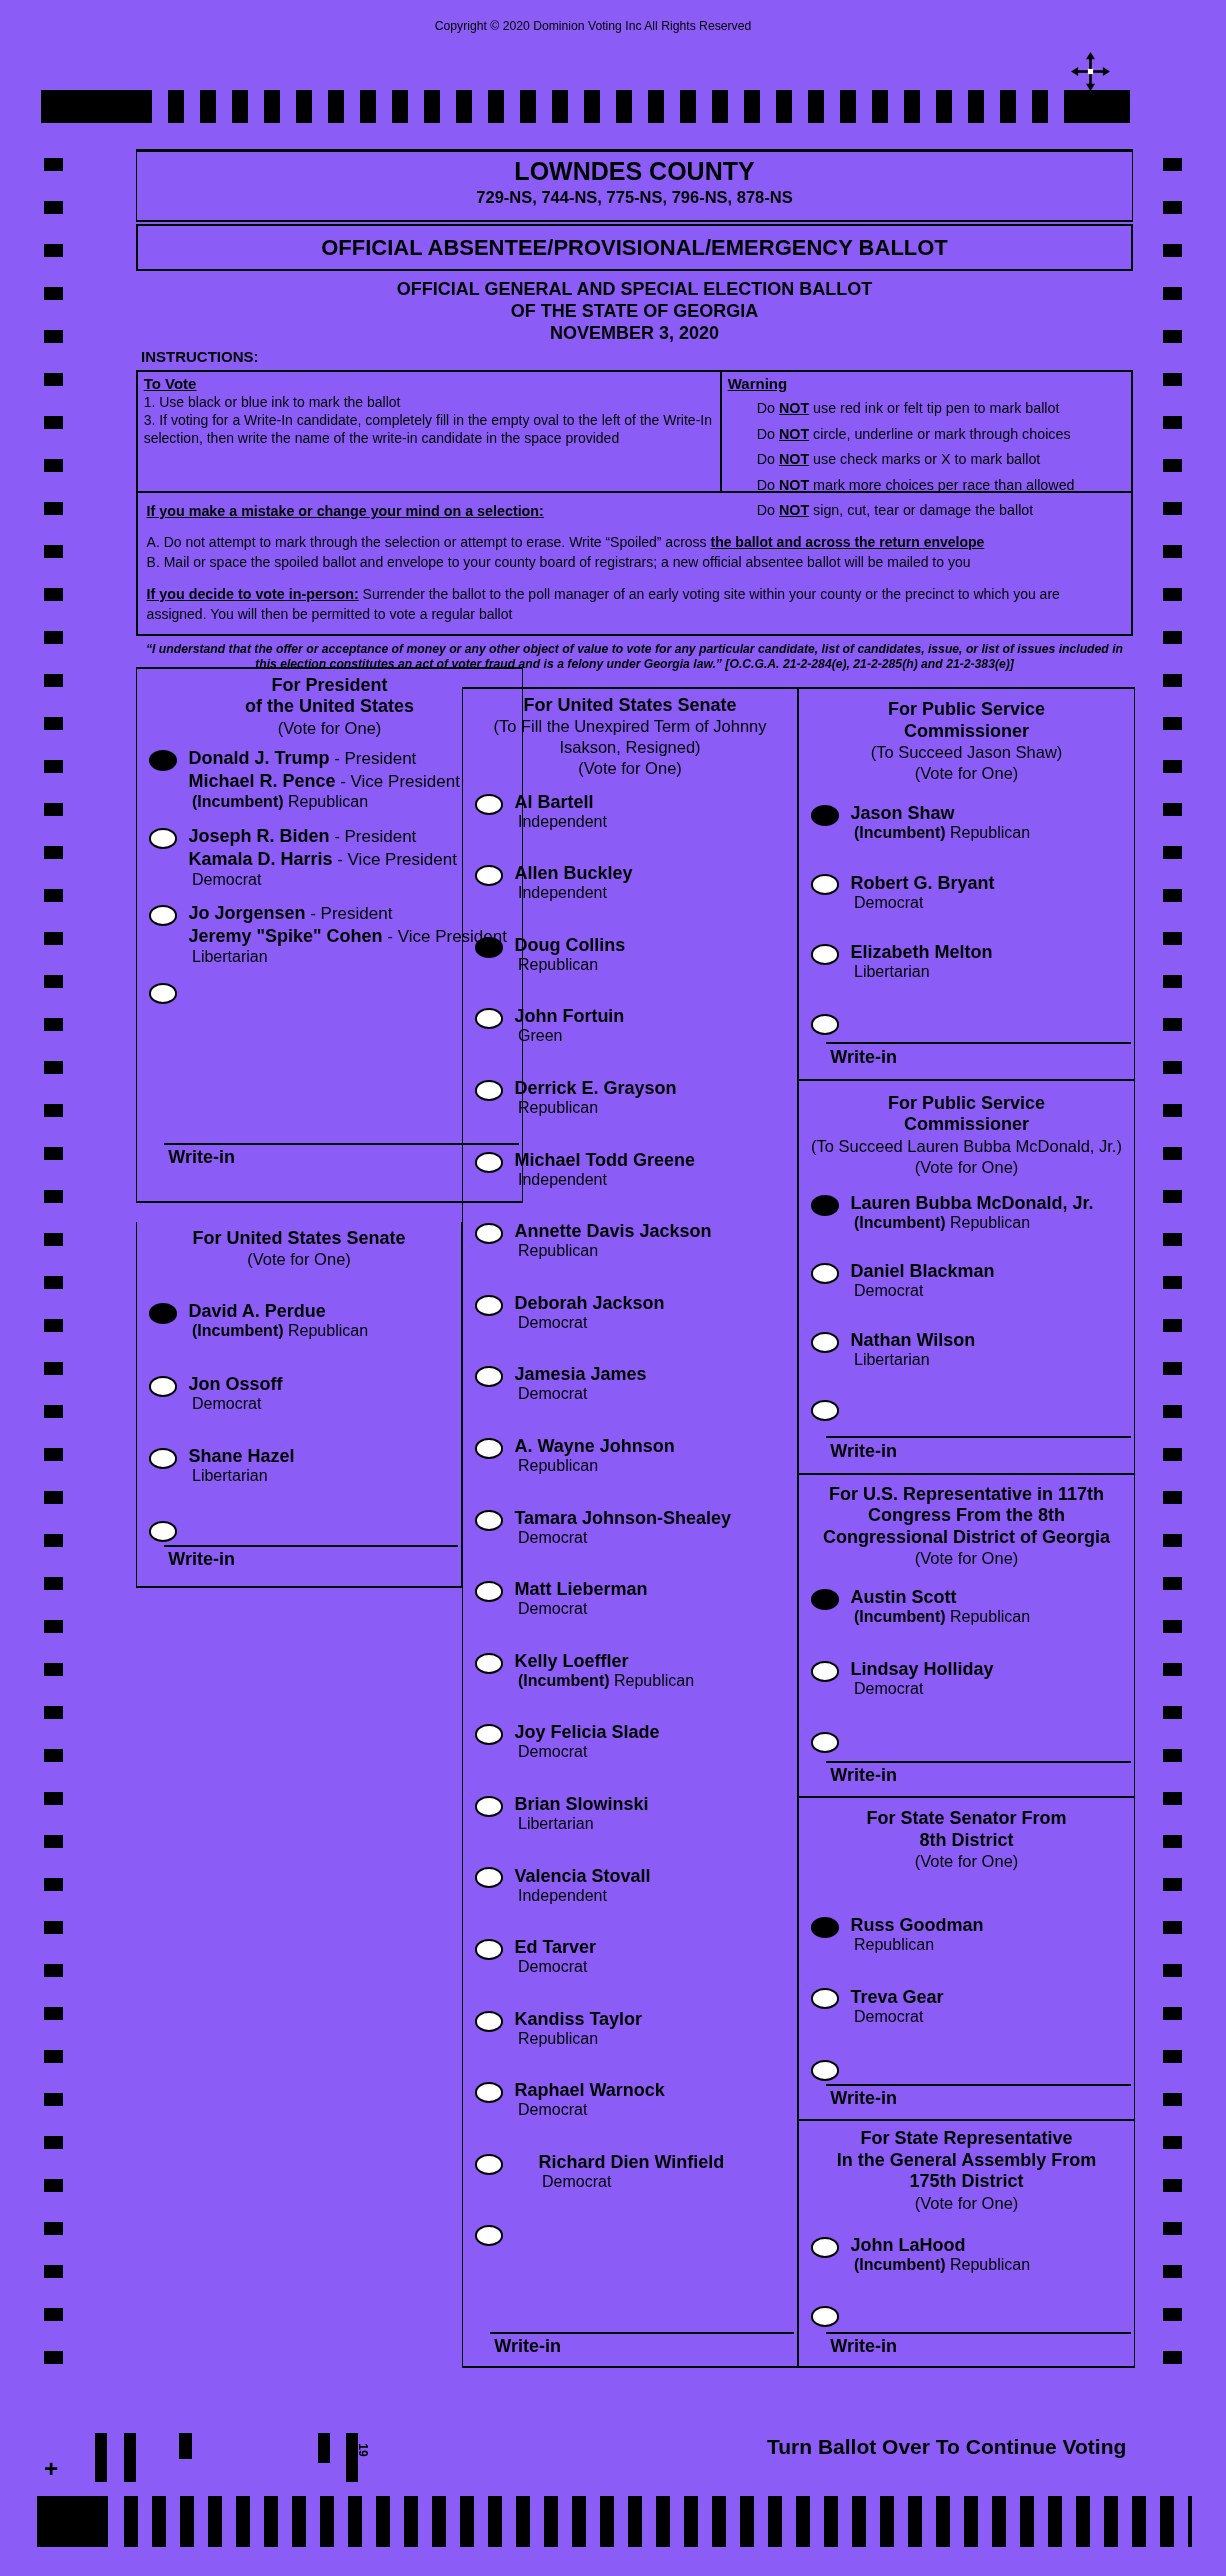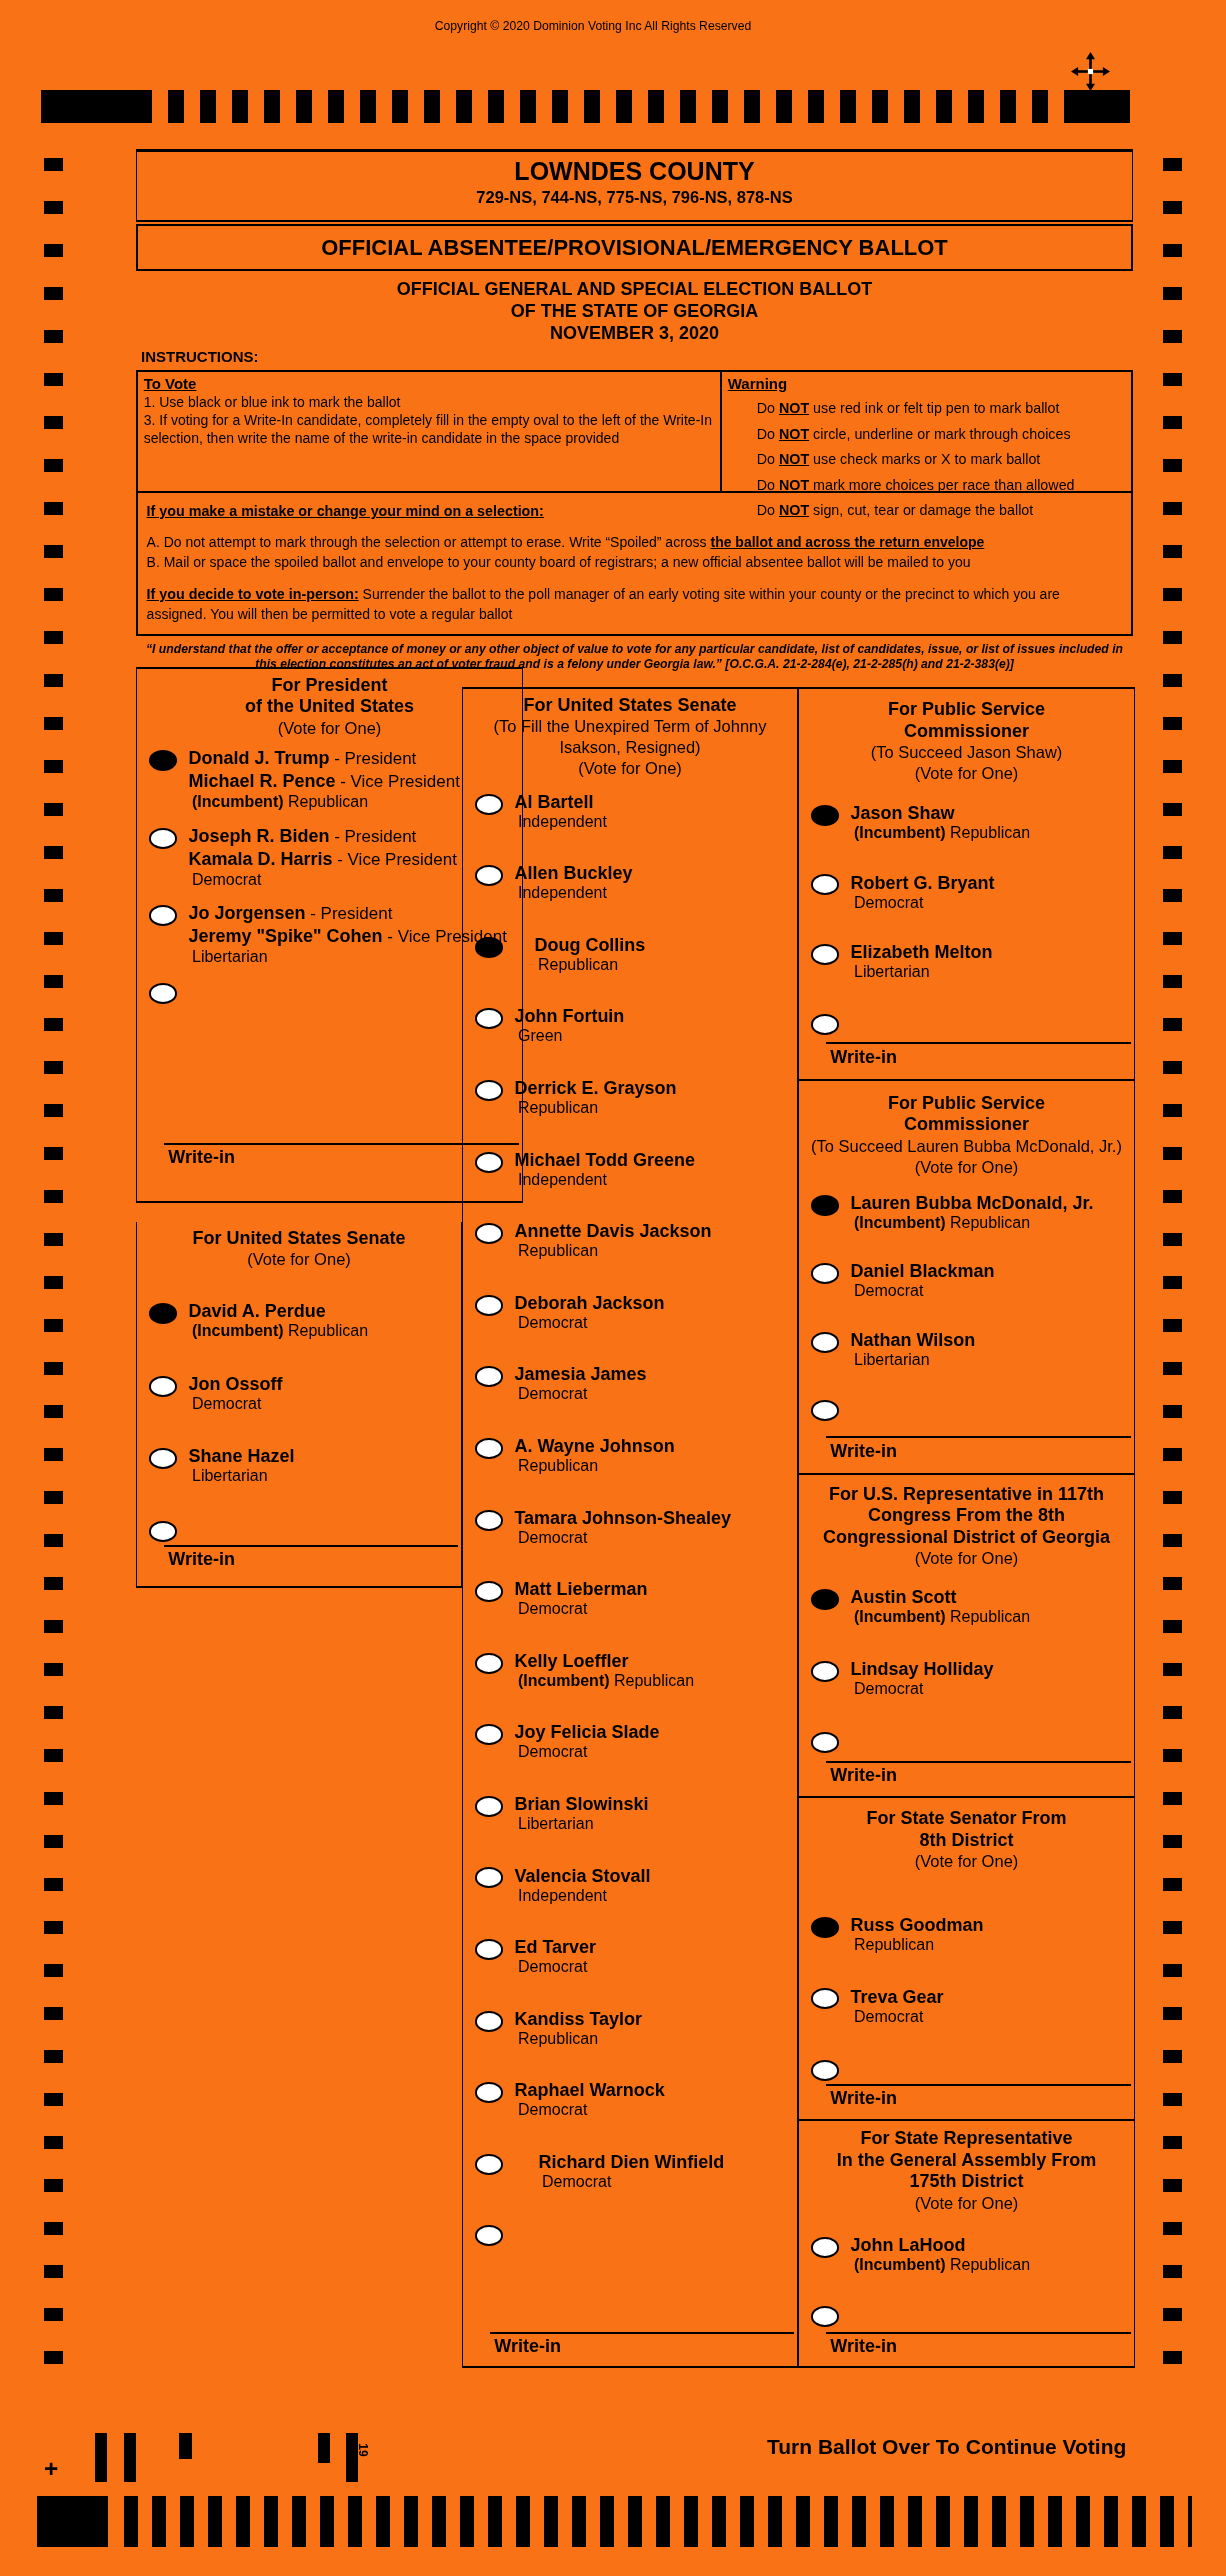--- a/index.html
+++ b/index.html
@@ -1,16 +1,16 @@
 <!DOCTYPE html>
 <html style="font-size:11.5px"><head>
 <meta charset="utf-8">
 <style>
   html,body{margin:0;padding:0;background:#e8e8e8;}
-  .page{position:relative;width:1227px;height:2576px;background:#f97316;color:#000;
+  .page{position:relative;width:1227px;height:2576px;background:#8b5cf6;color:#000;
         font-family:"Liberation Sans", sans-serif;overflow:hidden;}
 
   .copyright{position:absolute;top:18.6px;left:593px;transform:translateX(-50%);
              font-size:12.2px;white-space:nowrap;}
 
   .crosshair{position:absolute;left:1071px;top:52px;}
 
   
   .rail-top{position:absolute;top:90px;left:0;height:33px;width:1227px;}
   .rail-top .block-l{position:absolute;left:41px;top:0;width:95px;height:33px;background:#000;}
@@ -242,21 +242,21 @@
               <div class="party-line">Independent</div>
             </div>
           </div>
           <div class="cand" style="margin-bottom: 31px;">
             <span class="oval"></span>
             <div class="ctext">
               <div class="name-line"><span>Allen Buckley</span></div>
               <div class="party-line">Independent</div>
             </div>
           </div>
-          <div class="cand" style="margin-bottom: 31px; gap: 20px;">
+          <div class="cand" style="margin-bottom: 31px;">
             <span class="oval filled"></span>
             <div class="ctext">
               <div class="name-line"><span>Doug Collins</span></div>
               <div class="party-line">Republican</div>
             </div>
           </div>
           <div class="cand" style="margin-bottom: 31px;">
             <span class="oval"></span>
             <div class="ctext">
               <div class="name-line"><span>John Fortuin</span></div>

